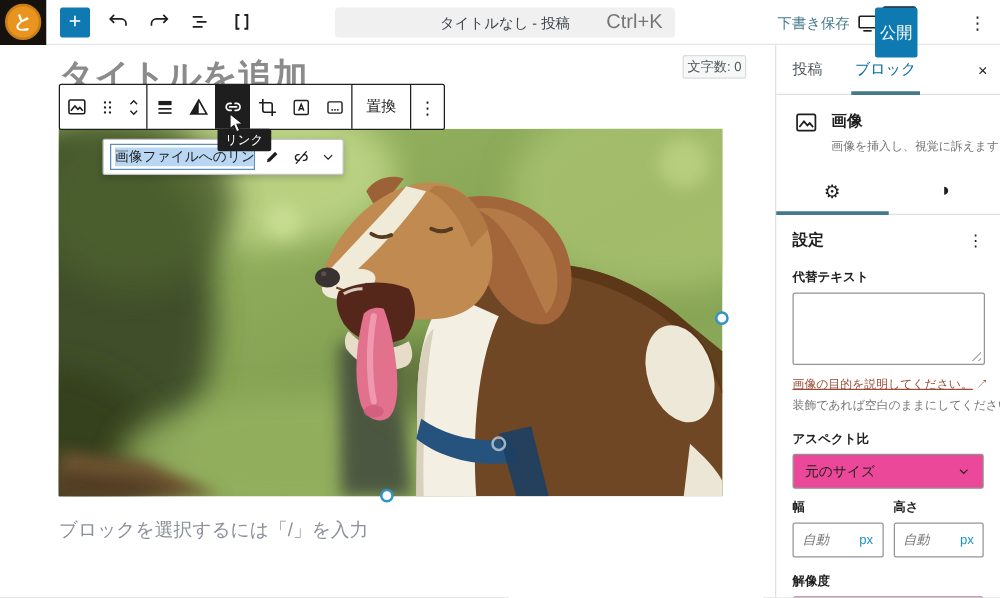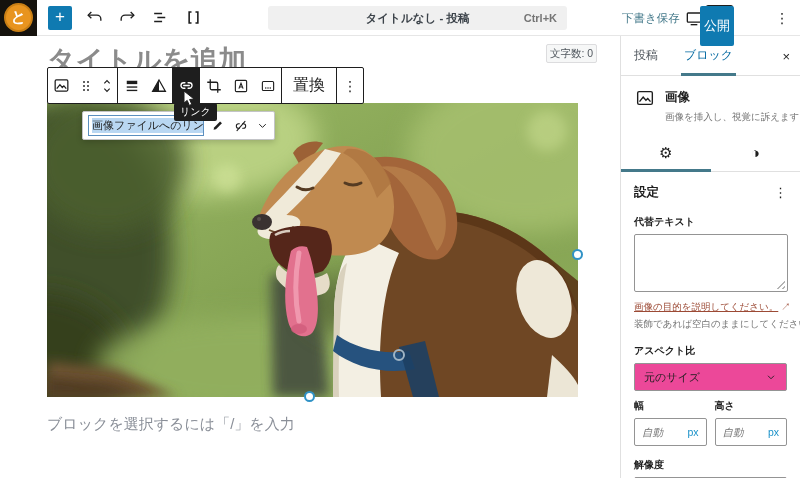--- a/index.html
+++ b/index.html
@@ -13,23 +13,23 @@
   
   .topbar { position:absolute; left:0; top:0; width:800px; height:36px; background:#fff;
             border-bottom:1px solid #e6e6e6; display:flex; align-items:center; z-index:30; }
   .logo { width:37px; height:36px; background:#15120d; display:flex; align-items:center; justify-content:center; }
   .logo-circle { width:29px; height:29px; border-radius:50%; background:var(--logo-orange);
                  color:#fff; font-size:15px; font-weight:bold; display:flex; align-items:center; justify-content:center;
                  border:2px solid #c97f15; }
   .inserter { width:24px; height:24px; margin-left:11px; background:var(--accent); color:#fff; border-radius:2px;
               font-size:17px; line-height:22px; text-align:center; font-weight:400; cursor:pointer; }
   .tb-ico { width:22px; height:22px; margin-left:11px; color:#1e1e1e; display:flex; align-items:center; justify-content:center; }
-  .docbar { position:absolute; left:268px; top:6px; width:299px; height:24px; background:#f0f0f0; border-radius:3px;
-            display:flex; align-items:center; justify-content:center; font-size:11.5px; color:#3c434a;font-weight:bold; }
-  .docbar .shortcut { position:absolute; right:10px; color:#757575; font-size:11px; }
+  .docbar { position:absolute; left:268px; top:6px; width:272px; height:24px; background:#f0f0f0; border-radius:3px;
+            display:flex; align-items:center; justify-content:center; font-size:11.5px; color:#3c434a; }
+  .docbar .shortcut { position:absolute; right:10px; color:#757575; font-size:16px; }
   .save-draft { position:absolute; left:622px; top:11px; font-size:11.5px; color:var(--teal); cursor:pointer; }
   .view-ico { position:absolute; left:684px; top:8px; color:#1e1e1e; }
   .sidebar-toggle { position:absolute; left:706px; top:5px; width:27px; height:26px; background:#1e1e1e; border-radius:2px;
                     display:flex; align-items:center; justify-content:center; }
   .publish-btn { position:absolute; left:700px; top:6px; width:34px; height:40px; background:var(--accent); color:#fff;
                  font-size:13px; border:none; border-radius:2px; display:flex; align-items:center; justify-content:center; cursor:pointer; }
   .kebab-top { position:absolute; left:774px; top:8px; font-size:14px; color:#1e1e1e; letter-spacing:0; line-height:20px; width:16px; text-align:center; }
 
   
   .word-count { position:absolute; left:546px; top:44px; height:19px; padding:0 3px; background:#f6f7f7;
@@ -39,21 +39,21 @@
   .para-placeholder { position:absolute; left:47px; top:415px; font-size:15px; color:#8a8f98; }
 
   
   .block-toolbar { position:absolute; left:47px; top:67px; height:37px; background:#fff; border:1px solid #1e1e1e;
                    border-radius:2px; display:flex; align-items:stretch; z-index:10; }
   .tb-group { display:flex; align-items:center; border-left:1px solid #1e1e1e; }
   .tb-group:first-child { border-left:none; }
   .tb-btn { width:27px; height:35px; display:flex; align-items:center; justify-content:center; color:#1e1e1e; cursor:pointer; }
   .tb-btn.narrow { width:21px; }
   .tb-btn.active { background:#1e1e1e; color:#fff; width:28px; }
-  .tb-text-btn { padding:0 11px; font-size:16px; display:flex; align-items:center; cursor:pointer; }
+  .tb-text-btn { padding:0 11px; font-size:12px; display:flex; align-items:center; cursor:pointer; }
   .tb-kebab { width:26px; height:35px; display:flex; align-items:center; justify-content:center; font-size:14px; cursor:pointer; }
 
   
   .tooltip { position:absolute; left:174px; top:103px; background:#1e1e1e; color:#fff; font-size:10px;
              padding:2px 6px; border-radius:2px; z-index:22; }
   .cursor { position:absolute; left:183px; top:90px; z-index:25; }
 
   
   .link-popup { position:absolute; left:82px; top:111px; width:193px; height:29px; background:#fff;
                 border:1px solid #c3c4c7; border-radius:2px; box-shadow:0 2px 6px rgba(0,0,0,.18);

